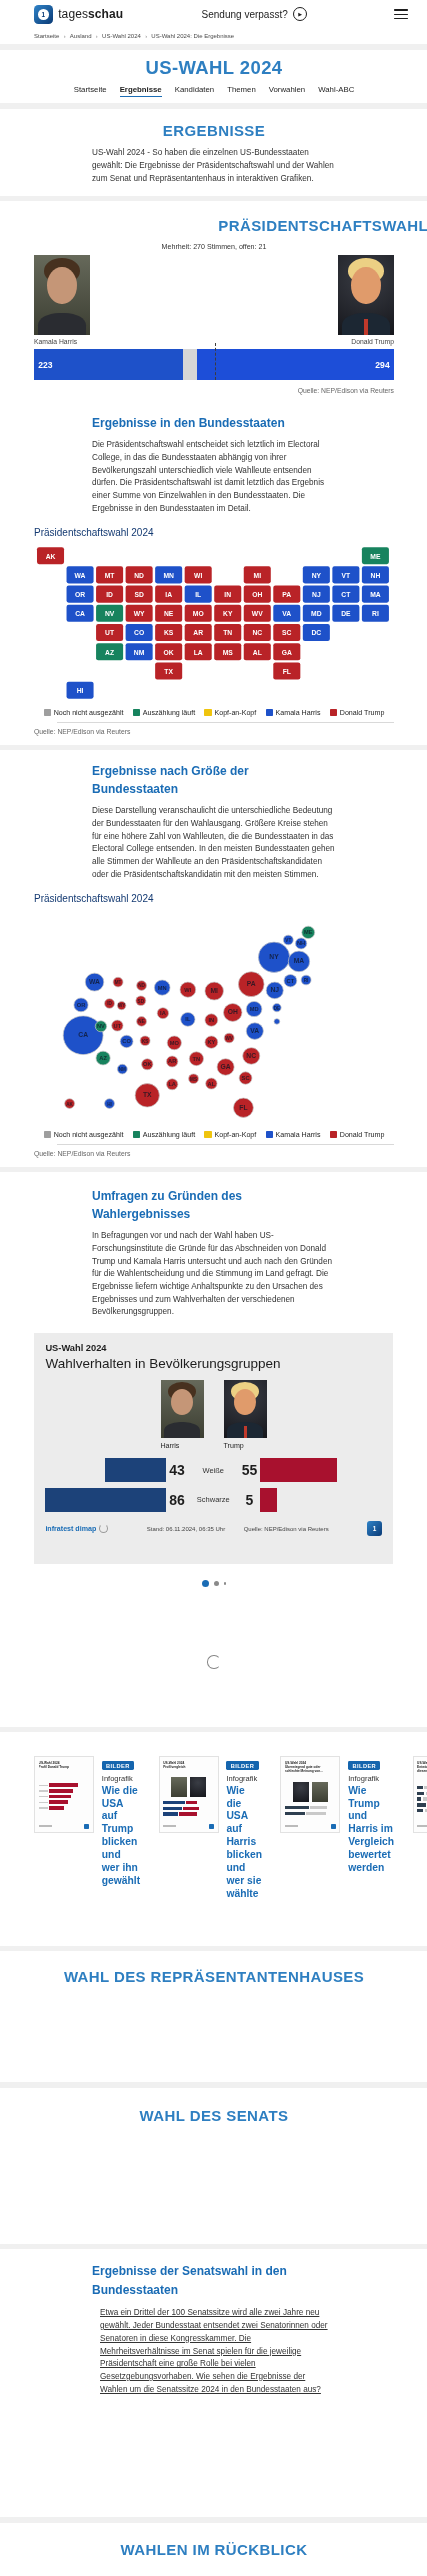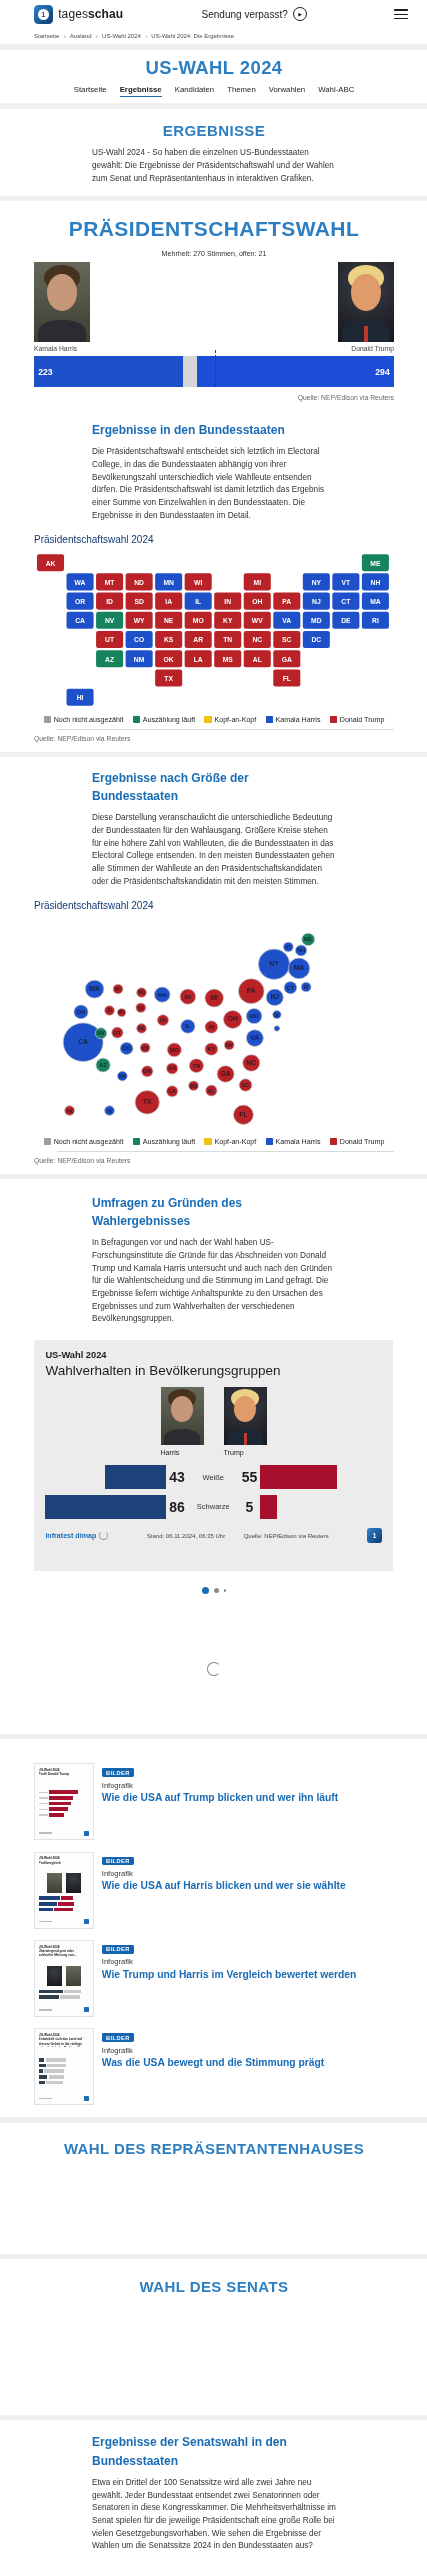--- a/index.html
+++ b/index.html
@@ -34,21 +34,21 @@
   
   .card-title{min-height:46px;text-align:center;padding-top:7.1px;}
   .page-title{font-size:18.5px;font-weight:700;color:#2e7fc1;letter-spacing:0.4px;margin:0;}
   .tab-nav{display:flex;justify-content:center;gap:13px;margin-top:5.7px;padding-bottom:5.7px;}
   .tab{font-size:7.8px;color:#1d1d1d;padding-bottom:2.1px;border-bottom:1.4px solid transparent;}
   .tab.active{font-weight:700;border-bottom-color:#1a6cb5;}
 
   
   .card-ergebnisse{min-height:74px;padding-top:13px;}
   .sec-title{text-align:center;color:#2e7fc1;font-size:15px;font-weight:700;letter-spacing:0.4px;margin:0 0 8.6px;}
-  .sec-title.big{font-size:21px;}
+  .sec-title.big{font-size:15px;text-align:right;}
   .text-block{width:244px;margin:0 auto;font-size:8.2px;line-height:1.55;color:#333;}
   .sub-heading{font-size:12px;font-weight:700;color:#1a6cb5;margin:0 0 6.4px;}
   .chart-label{font-size:10px;font-weight:400;color:#143a72;margin:11.4px 0 0;}
   .source{font-size:6.8px;color:#666;}
   .divider{border-top:0.7px solid #d9d9d9;margin:5.7px 34px 4.3px 57px;}
 
   
   .card-pw{min-height:490px;padding-top:15.7px;}
   .majority-note{text-align:center;font-size:7.1px;color:#333;margin-top:5.7px;}
   .cand-row{display:flex;justify-content:space-between;margin-top:4.3px;}
@@ -98,21 +98,21 @@
     display:flex;align-items:center;justify-content:center;color:#fff;font-size:6.4px;font-weight:700;}
   .dots{display:flex;justify-content:center;align-items:center;gap:5px;margin-top:15.7px;}
   .dot{border-radius:50%;background:#8a8a8a;}
   .dot.d1{width:7.1px;height:7.1px;background:#1a6cb5;}
   .dot.d2{width:5px;height:5px;}
   .dot.d3{width:2.9px;height:2.9px;}
   .spinner{width:11.4px;height:11.4px;border:1.4px solid #888;border-right-color:transparent;border-radius:50%;margin:68px auto 0;}
 
   
   .card-teasers{min-height:178px;padding-top:24px;padding-bottom:11.4px;}
-  #teaser-grid{display:grid;grid-template-columns:1fr;gap:11.4px 18.5px;}
+  #teaser-grid{display:grid;grid-template-columns:1fr 1fr 1fr 1fr;gap:11.4px 18.5px;}
   .teaser{display:flex;gap:7.8px;}
   .thumb{width:60px;height:77px;background:#fdfdfd;border:0.7px solid #e2e2e2;padding:3.6px;box-sizing:border-box;
     display:flex;flex-direction:column;gap:2.1px;flex:none;}
   .thumb-title{font-size:3.2px;font-weight:700;color:#222;line-height:1.35;max-height:13.5px;overflow:hidden;}
   .tc{flex:1;display:flex;flex-direction:column;justify-content:center;gap:2.1px;}
   .trow{display:flex;align-items:center;gap:1.4px;}
   .tlab{width:9.3px;height:1.4px;background:#ccc;display:inline-block;flex:none;}
   .tbar{height:3.6px;display:inline-block;}
   .tbar.red{background:#a8112e;}
   .tbar.blue{background:#1c4279;}
@@ -809,21 +809,21 @@
             <div class="trow">
               <span class="tlab"></span>
               <span class="tbar red" style="width: 14.3px;"></span>
             </div>
           </div>
           <div class="thumb-foot">
             <span class="tf-dash"></span>
             <span class="tf-ard"></span>
           </div>
         </div>
-        <div class="teaser-txt"><span class="badge">BILDER</span><div class="kicker">Infografik</div><div class="t-head">Wie die USA auf Trump blicken und wer ihn läuft</div></div>
+        <div class="teaser-txt"><span class="badge">BILDER</span><div class="kicker">Infografik</div><div class="t-head">Wie die USA auf Trump blicken und wer ihn gewählt</div></div>
       </div>
       <div class="teaser">
         <div class="thumb">
           <div class="thumb-title" style="white-space: pre-line;">US-Wahl 2024
 Profilvergleich</div>
           <div class="tc">
             <div class="tports">
               <div class="portrait mini harris"></div>
               <div class="portrait mini trump"></div>
             </div>
@@ -912,20 +912,20 @@
   <h2 class="sec-title">WAHL DES REPRÄSENTANTENHAUSES</h2>
 </div>
 
 <div class="card card-senate">
   <h2 class="sec-title">WAHL DES SENATS</h2>
 </div>
 
 <div class="card card-senres">
   <div class="text-block">
     <h3 class="sub-heading">Ergebnisse der Senatswahl in den Bundesstaaten</h3>
-    <p style="margin:0;">Etwa ein Drittel der 100 Senatssitze wird alle zwei Jahre neu gewählt. Jeder Bundesstaat entsendet zwei Senatorinnen oder Senatoren in diese Kongresskammer. Die Mehrheitsverhältnisse im Senat spielen für die jeweilige Präsidentschaft eine große Rolle bei vielen Gesetzgebungsvorhaben. Wie sehen die Ergebnisse der Wahlen um die Senatssitze 2024 in den Bundesstaaten aus?</p>
+    <p style="margin:8px;text-decoration:underline;">Etwa ein Drittel der 100 Senatssitze wird alle zwei Jahre neu gewählt. Jeder Bundesstaat entsendet zwei Senatorinnen oder Senatoren in diese Kongresskammer. Die Mehrheitsverhältnisse im Senat spielen für die jeweilige Präsidentschaft eine große Rolle bei vielen Gesetzgebungsvorhaben. Wie sehen die Ergebnisse der Wahlen um die Senatssitze 2024 in den Bundesstaaten aus?</p>
   </div>
 </div>
 
 <div class="card card-review">
   <h2 class="sec-title">WAHLEN IM RÜCKBLICK</h2>
 </div>
 
 
 </body></html>

